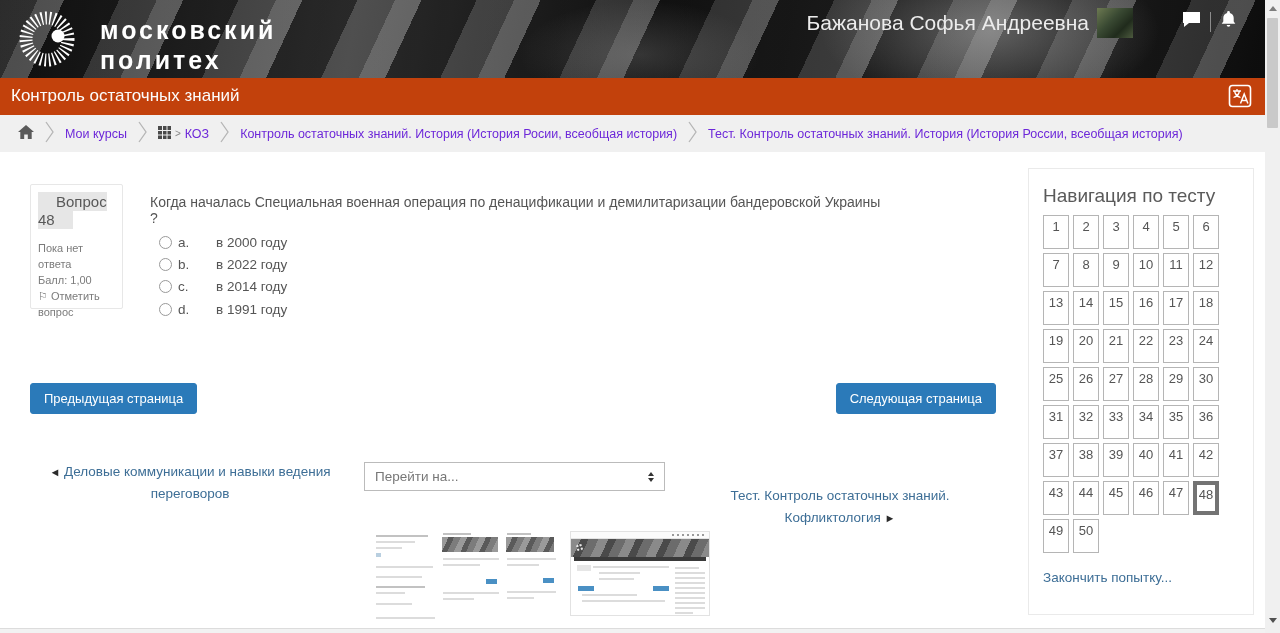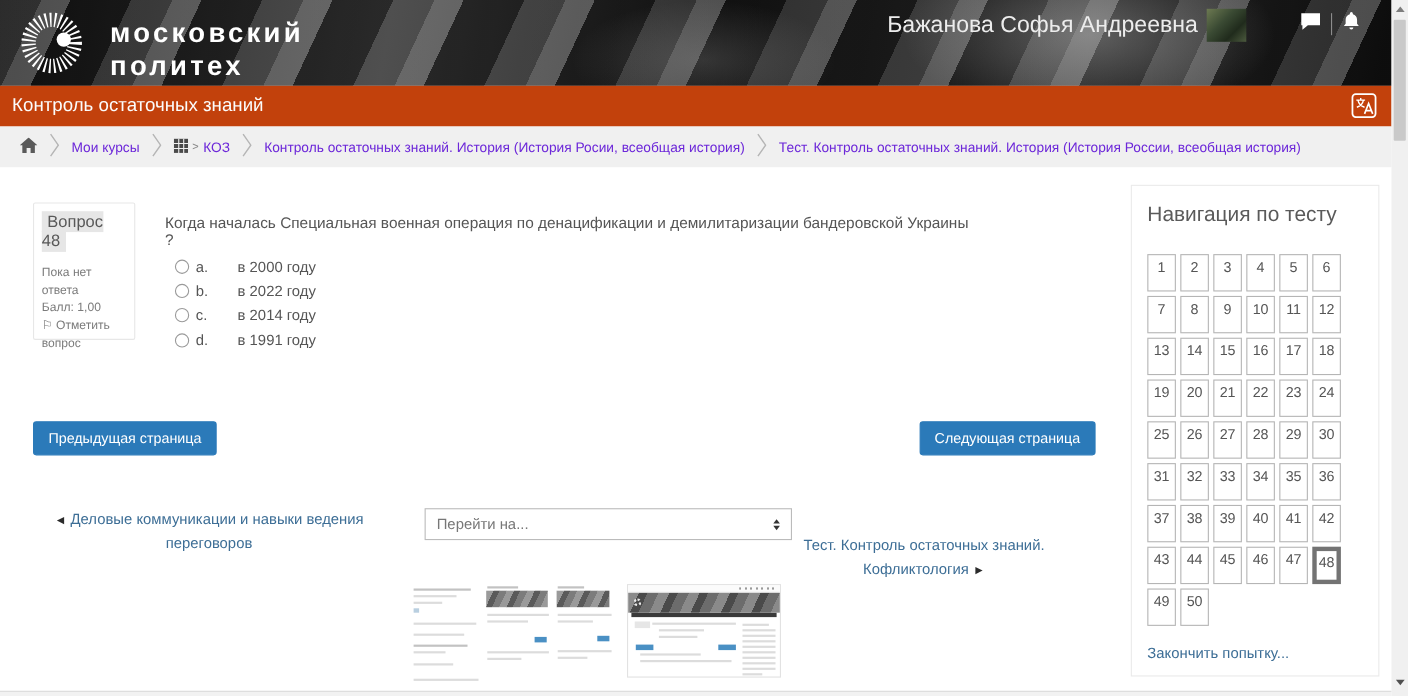--- a/index.html
+++ b/index.html
@@ -34,21 +34,21 @@
   
   .breadcrumb { position:absolute; left:0; top:115px; width:1265px; height:37px; background:#f0f0f0;
     display:flex; align-items:center; padding:0 18px; color:#7a7a7a; font-size:12.5px; }
   .crumb { color:#6d28d9; text-decoration:none; white-space:nowrap; }
   .crumb-sep { margin:0 11px; flex:0 0 auto; }
   .crumb-mini-sep { margin:0 4px; color:#888; font-size:10px; }
 
   
   .qinfo { position:absolute; left:30px; top:184px; width:93px; height:125px;
     border:1px solid #e7e7e7; border-radius:2px; padding:8px 7px; background:#fff; }
-  .qinfo-title { font-size:15px; color:#585858; background:#e6e6e6; padding:1px 5px; display:inline; }
+  .qinfo-title { font-size:15px; color:#585858; background:#e6e6e6; padding:1px 18px; display:inline; }
   .qinfo-lines { margin-top:12px; font-size:11px; color:#7b7b7b; line-height:1.45; }
   .flag-glyph { font-size:11px; color:#6a6a6a; }
 
   
   .qtext { position:absolute; left:150px; top:194px; width:740px; font-size:14px; color:#555; }
   .options { position:absolute; left:159px; top:231px; }
   .option-row { display:flex; align-items:center; height:22.4px; }
   .radio { width:13px; height:13px; border:1px solid #9a9a9a; border-radius:50%; background:#fff; flex:0 0 auto; }
   .opt-letter { font-size:13.5px; color:#555; width:26px; text-align:left; margin-left:6px; }
   .opt-label { font-size:13.5px; color:#555; margin-left:12px; }
@@ -59,23 +59,23 @@
     font-family:inherit; }
   .btn-prev { left:30px; }
   .btn-next { right:284px; }
 
   
   .act-prev { position:absolute; left:40px; top:461px; width:300px; text-align:center;
     color:#3d6e96; font-size:13.5px; line-height:1.6; cursor:pointer; }
   .act-next { position:absolute; left:700px; top:461px; width:280px; text-align:center;
     color:#3d6e96; font-size:13.5px; line-height:1.6; cursor:pointer;margin-top:24px; }
   .act-arrow { color:#2b2b2b; font-size:11px; }
-  .jump-select { position:absolute; left:364px; top:462px; width:334px; height:29px;
+  .jump-select { position:absolute; left:364px; top:462px; width:301px; height:29px;
     border:1px solid #bbb; background:#fff; display:flex; align-items:center;
-    padding:0 10px; font-size:13.5px; color:#777; cursor:pointer;margin-left:22px; }
+    padding:0 10px; font-size:13.5px; color:#777; cursor:pointer; }
   .jump-arrows { margin-left:auto; display:flex; flex-direction:column; gap:2px; }
   .tri-up { width:0; height:0; border-left:3.5px solid transparent; border-right:3.5px solid transparent; border-bottom:4px solid #333; }
   .tri-down { width:0; height:0; border-left:3.5px solid transparent; border-right:3.5px solid transparent; border-top:4px solid #333; }
 
   
   .thumbs { position:absolute; left:372px; top:531px; display:flex; align-items:flex-start; }
   .thumb { background:#fff; position:relative; overflow:hidden; }
   .t1 { width:65px; height:92px; margin-right:2px; }
   .t2 { width:62px; height:90px; margin-right:2px; }
   .t3 { width:54px; height:88px; margin-right:13px; }
@@ -92,21 +92,21 @@
   .browser-dots { position:absolute; right:3px; top:2px; width:34px; height:2px;
     background:repeating-linear-gradient(90deg,#9a9a9a 0 2px,transparent 2px 5px); }
   .logo-dot { position:absolute; left:5px; top:5px; width:7px; height:7px; border-radius:50%;
     border:2px dotted #e8e8e8; }
   .side-col { position:absolute; right:4px; top:32px; width:30px; }
   .side-col .l { margin:3px 0 0 0; }
 
   
   .quiznav { position:absolute; left:1028px; top:168px; width:226px; height:447px;
     background:#fff; border:1px solid #eaeaea; padding:16px 14px; }
-  .quiznav-title { font-size:19px; font-weight:400; color:#5a5a5a; margin-bottom:24px; }
+  .quiznav-title { font-size:19px; font-weight:400; color:#5a5a5a; margin-bottom:8px; }
   .nav-grid { display:grid; grid-template-columns:repeat(6,26px); grid-auto-rows:34px; gap:4px 4px; }
   .nav-cell { border:1px solid #b5b5b5; background:#fff; font-size:13px; color:#555;
     display:flex; justify-content:center; padding-top:3px; cursor:pointer; }
   .nav-cell.current { border:4px solid #737373; padding-top:2px; }
   .finish-link { display:inline-block; margin-top:17px; color:#3d6e96; font-size:13.5px; cursor:pointer; }
 
   
   .scrollbar { position:absolute; right:0; top:0; width:15px; height:633px; background:#f0f0f0; }
   .sb-btn { position:absolute; left:0; width:15px; height:17px; display:flex; align-items:center; justify-content:center; }
   .sb-up { top:0; } .sb-down { bottom:4px; }

